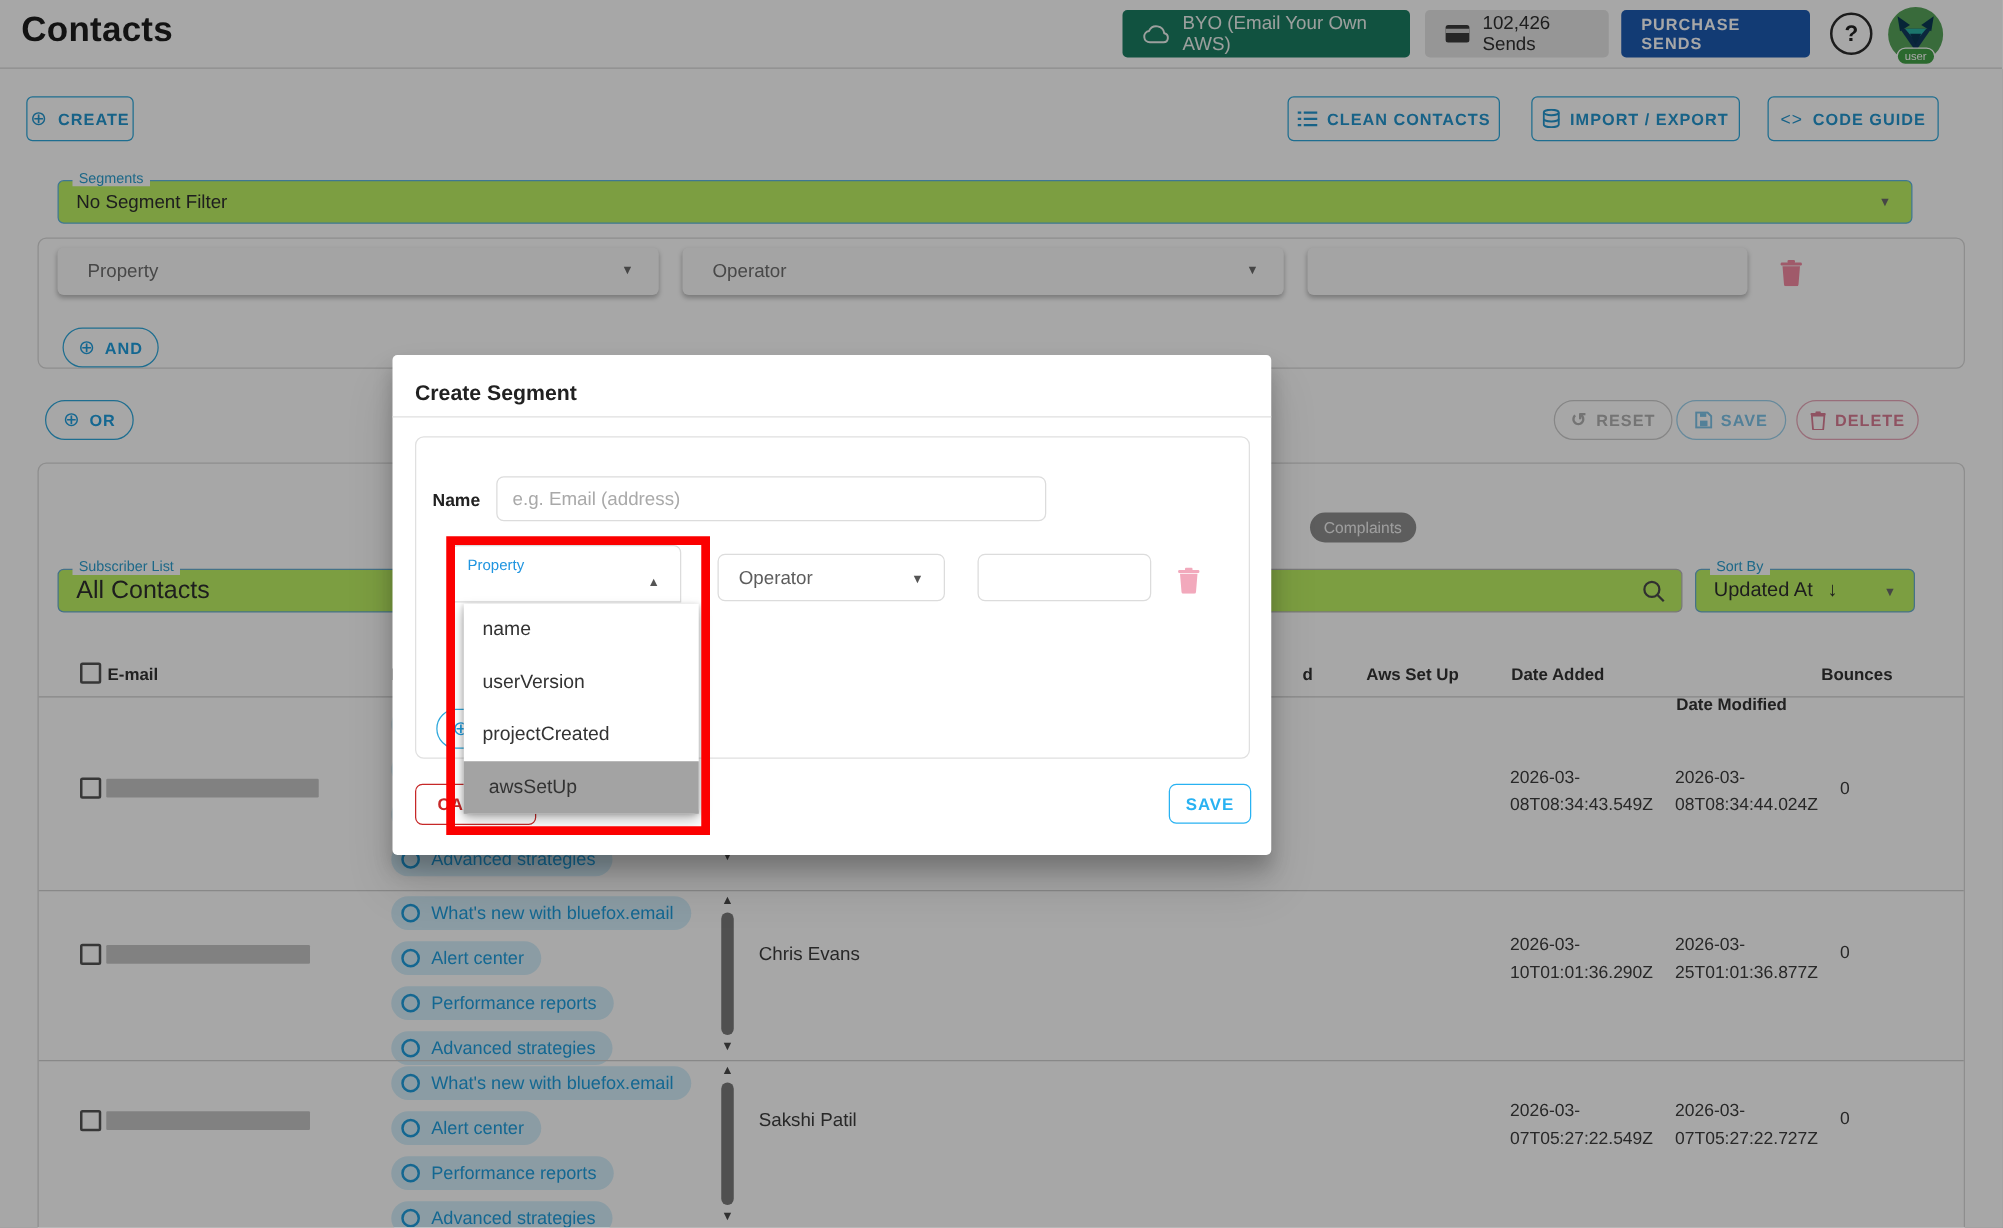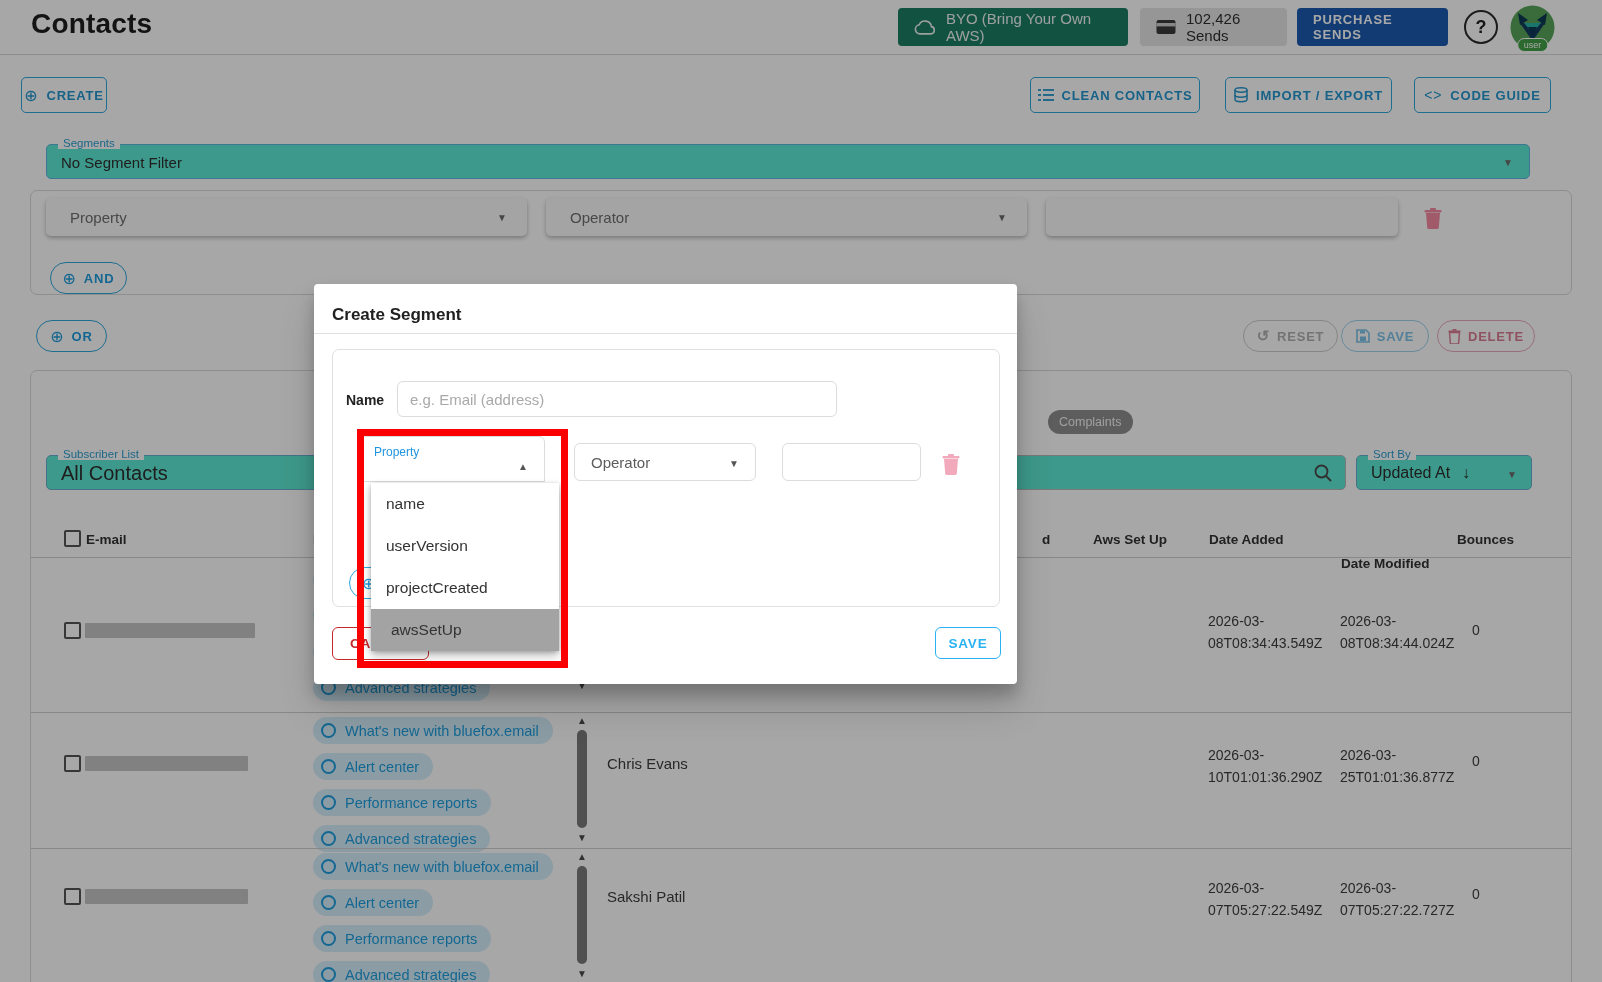--- a/index.html
+++ b/index.html
@@ -6,41 +6,41 @@
   html,body { background:#888; }
   .screen {
     position: relative; width: 1602px; height: 982px; overflow: hidden;
     background: #fff; font-family: "Liberation Sans", sans-serif; color:#333;
     margin: 0 auto;
   }
   .abs { position: absolute; }
 
   
   .topbar { position:absolute; left:0; top:0; width:1602px; height:55px; background:#fff; border-bottom:1px solid #d8d8d8; }
-  .page-title { position:absolute; left:17px; top:8px; font-size:28px; font-weight:600; color:#1d1d1d; letter-spacing:.2px;margin-left:14px; }
+  .page-title { position:absolute; left:17px; top:8px; font-size:28px; font-weight:600; color:#1d1d1d; letter-spacing:.2px; }
   .chip-dark { position:absolute; display:flex; align-items:center; gap:10px; border-radius:4px; padding:0 16px; height:38px; top:8px; }
   .byo { left:898px; width:230px; background:#1b7d62; color:#eef4f1; font-size:15px; }
   .sends { left:1140px; width:147px; background:#e6e6e6; color:#2f2f2f; font-size:15px; }
   .purchase { left:1297px; width:151px; background:#1c5ab2; color:#fff; font-size:13px; font-weight:700; letter-spacing:.8px; justify-content:center; }
   .help-circle { position:absolute; left:1464px; top:10px; width:34px; height:34px; border:2px solid #2b2b2b; border-radius:50%; display:flex; align-items:center; justify-content:center; font-size:18px; font-weight:700; color:#222; }
   .avatar { position:absolute; left:1510px; top:5px; width:45px; height:45px; }
   .avatar-badge { position:absolute; left:50%; transform:translateX(-50%); bottom:-2px; background:#43a047; color:#fff; font-size:9px; padding:1px 6px; border-radius:8px; border:1px solid #fff; }
 
   
   .btn-outline { position:absolute; display:flex; align-items:center; justify-content:center; gap:8px;
     border:1px solid #2fa8dc; border-radius:5px; color:#2496cf; font-size:13px; font-weight:700; letter-spacing:.8px; background:#fff; height:36px; }
   .pill { position:absolute; display:flex; align-items:center; justify-content:center; gap:7px;
     border:1.6px solid #2fa8dc; border-radius:17px; color:#1f9ede; font-size:13px; font-weight:700; letter-spacing:.8px; background:#fff; height:32px; }
   .pill.gray { border-color:#cdcdcd; color:#b1b1b1; }
   .pill.lightblue { border-color:#9ed3ee; color:#7ec4e8; }
   .pill.pink { border-color:#e9a9ba; color:#db7d95; }
   .icon-plus { font-size:16px; font-weight:400; }
 
   
-  .fselect { position:absolute; border:1px solid #5fb6e0; border-radius:5px; background:#5eead4; }
+  .fselect { position:absolute; border:1px solid #5fb6e0; border-radius:5px; background:#bef264; }
   .fselect .flabel { position:absolute; top:-8px; left:11px; background:#fff; padding:0 5px; font-size:11.5px; color:#2d9fd0; }
   .fselect .fvalue { position:absolute; left:14px; top:50%; transform:translateY(-50%); font-size:15px; color:#2e2e2e; }
   .caret { color:#6b6b6b; font-size:10px; }
 
   
   .card-field { position:absolute; background:#fbfbfb; border-radius:5px; box-shadow:0 2px 4px rgba(0,0,0,0.28); height:38px; }
   .card-field .cf-label { position:absolute; left:24px; top:50%; transform:translateY(-50%); font-size:15px; color:#6e6e6e; }
   .card-field .cf-caret { position:absolute; right:20px; top:50%; transform:translateY(-50%); }
 
   .panel { position:absolute; border:1px solid #d9d9d9; border-radius:7px; background:#fff; }
@@ -85,21 +85,21 @@
 
   <div class="topbar">
     <div class="page-title">Contacts</div>
 
     <div class="chip-dark byo">
       <span>
         <svg width="22" height="18" viewBox="0 0 24 18">
             <path d="M6.5 16.5a5 5 0 0 1-.8-9.93A7 7 0 0 1 19 8.6a4 4 0 0 1-.6 7.9z" fill="none" stroke="#eef4f1" stroke-width="1.7"></path>
           </svg>
       </span>
-      <span>BYO (Bring Your Own AWS)</span>
+      <span>BYO (Email Your Own AWS)</span>
     </div>
 
     <div class="chip-dark sends">
       <span>
         <svg width="20" height="16" viewBox="0 0 20 16">
             <rect x="0.5" y="1" width="19" height="14" rx="2" fill="#3a3a3a"></rect>
             <rect x="0.5" y="4" width="19" height="3.4" fill="#cdcdcd"></rect>
           </svg>
       </span>
       <span>102,426 Sends</span>

